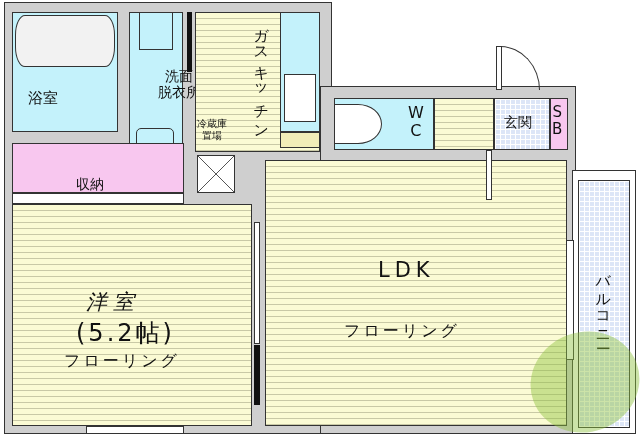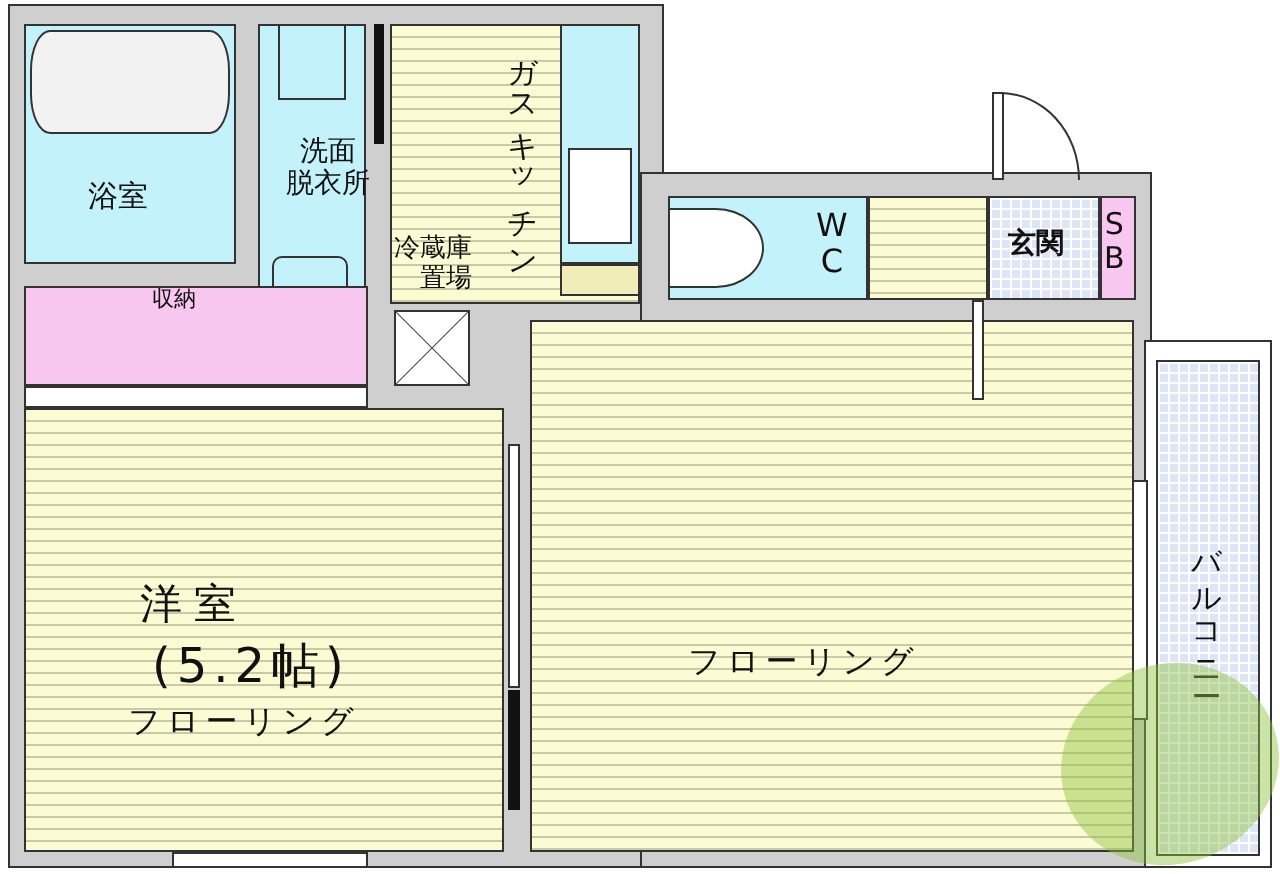--- a/index.html
+++ b/index.html
@@ -20,76 +20,77 @@
 <body>
 
 <div id="plan">
 
   <div class="abs wall" style="left:4px;top:2px;width:328px;height:432px;"></div>
   <div class="abs wall" style="left:320px;top:86px;width:256px;height:348px;"></div>
   <div class="abs wall" style="left:572px;top:170px;width:64px;height:264px;background:#fff;"></div>
 
   <div class="abs wet" style="left:12px;top:12px;width:106px;height:120px;"></div>
   <div class="abs white" style="left:15px;top:15px;width:100px;height:52px;border-radius:10px/20px;background:#f2f2f2;"></div>
-  <div class="label" style="left:44px;top:90px;font-size:15px;">浴室</div>
+  <div class="label" style="left:28px;top:90px;font-size:15px;">浴室</div>
 
   <div class="abs wet" style="left:129px;top:12px;width:54px;height:150px;"></div>
   <div class="abs white" style="left:139px;top:12px;width:34px;height:38px;background:#c4f2fb;"></div>
   <div class="abs white" style="left:136px;top:128px;width:38px;height:26px;background:#c4f2fb;border-radius:5px 5px 0 0;"></div>
-  <div class="label" style="left:133px;top:68px;font-size:14px;padding-left:10px;">
+  <div class="label" style="left:148px;top:68px;font-size:14px;padding-left:10px;">
     <div>洗面</div>
     <div>脱衣所</div>
   </div>
   <div class="abs" style="left:187px;top:12px;width:5px;height:60px;background:#111;"></div>
 
   <div class="abs pink" style="left:12px;top:143px;width:172px;height:50px;"></div>
   <div class="abs white" style="left:12px;top:193px;width:172px;height:11px;"></div>
-  <div class="label" style="left:76px;top:144px;font-size:11px;text-align:right;">収納</div>
+  <div class="label" style="left:76px;top:176px;font-size:14px;text-align:right;">収納</div>
 
   <div class="abs floor" style="left:195px;top:12px;width:125px;height:140px;"></div>
   <div class="abs wet" style="left:280px;top:12px;width:40px;height:120px;"></div>
   <div class="abs white" style="left:284px;top:74px;width:32px;height:48px;"></div>
   <div class="abs" style="left:280px;top:132px;width:40px;height:16px;background:#f1edb8;border:1px solid #333;"></div>
   <div class="label vtext" style="left:252px;top:18px;font-size:15px;">ガスキッチン</div>
 
-  <div class="label" style="left:197px;top:118px;font-size:13px;text-align:right;">
+  <div class="label" style="left:197px;top:118px;font-size:10px;">
     <div>冷蔵庫</div>
     <div>置場</div>
   </div>
   <div class="abs white" style="left:197px;top:155px;width:38px;height:38px;background:linear-gradient(45deg,transparent 49%,#555 50%,transparent 51%),linear-gradient(-45deg,transparent 49%,#555 50%,transparent 51%),#fff;"></div>
 
   <div class="abs wet" style="left:334px;top:98px;width:100px;height:52px;"></div>
   <div class="abs white" style="left:334px;top:104px;width:48px;height:40px;border-radius:0 50% 50% 0;"></div>
   <div class="label" style="left:408px;top:104px;font-size:16px;">
     <div>W</div>
     <div>C</div>
   </div>
   <div class="abs floor" style="left:434px;top:98px;width:60px;height:52px;"></div>
 
   <div class="abs tile" style="left:494px;top:98px;width:56px;height:52px;"></div>
-  <div class="label" style="left:504px;top:114px;font-size:14px;font-weight:bold;">玄関</div>
+  <div class="label" style="left:504px;top:114px;font-size:14px;">玄関</div>
   <div class="abs pink" style="left:550px;top:98px;width:18px;height:52px;"></div>
   <div class="label" style="left:552px;top:104px;font-size:15px;">
     <div>S</div>
     <div>B</div>
   </div>
   <div class="abs doorleaf" style="left:496px;top:46px;width:6px;height:44px;"></div>
   <div class="abs arc" style="left:500px;top:46px;width:40px;height:44px;"></div>
 
   <div class="abs floor" style="left:12px;top:204px;width:240px;height:222px;"></div>
   <div class="abs" style="left:254px;top:345px;width:6px;height:60px;background:#111;"></div>
   <div class="abs white" style="left:254px;top:222px;width:6px;height:122px;"></div>
   <div class="abs white" style="left:86px;top:426px;width:98px;height:8px;"></div>
-  <div class="label" style="left:70px;top:290px;font-size:21px;letter-spacing:6px;">洋室</div>
+  <div class="label" style="left:86px;top:290px;font-size:21px;letter-spacing:6px;font-style:italic;">洋室</div>
   <div class="label" style="left:76px;top:320px;font-size:24px;letter-spacing:3px;">(5.2帖)</div>
   <div class="label" style="left:64px;top:352px;font-size:16px;letter-spacing:3px;">フローリング</div>
 
   <div class="abs floor" style="left:265px;top:160px;width:302px;height:266px;"></div>
   <div class="abs white" style="left:566px;top:240px;width:8px;height:120px;"></div>
   <div class="abs doorleaf" style="left:486px;top:150px;width:6px;height:50px;"></div>
+  <div class="label" style="left:378px;top:258px;font-size:21px;letter-spacing:5px;">LDK</div>
   <div class="label" style="left:344px;top:322px;font-size:16px;letter-spacing:3px;">フローリング</div>
 
   <div class="abs tile" style="left:578px;top:180px;width:52px;height:248px;"></div>
   <div class="label vtext" style="left:594px;top:264px;font-size:15px;">バルコニー</div>
 
   <div class="abs" style="left:530px;top:332px;width:110px;height:100px;border-radius:50%;background:rgba(143,194,63,0.45);transform:rotate(-20deg);"></div>
 
 </div>
 
 </body></html>

